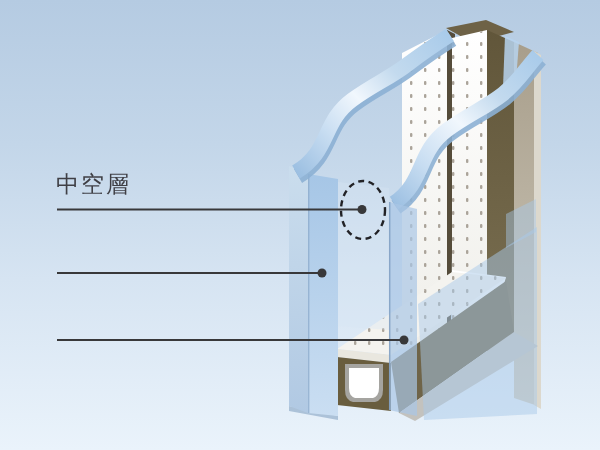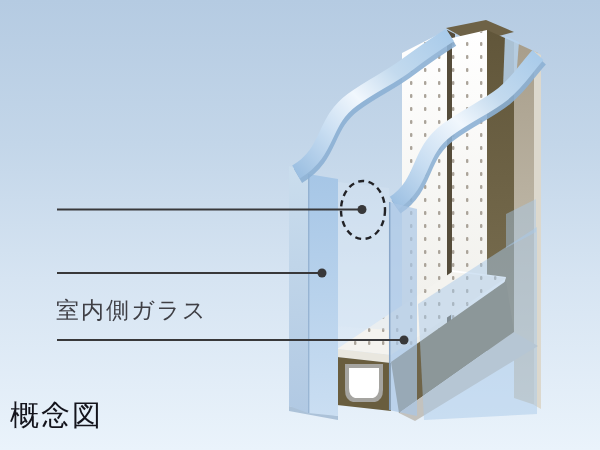--- a/index.html
+++ b/index.html
@@ -124,16 +124,15 @@
       <ellipse cx="363" cy="210" rx="22" ry="29" fill="none" stroke="#222226" stroke-width="2.4" stroke-dasharray="6 4.5"></ellipse>
       <line x1="57" y1="209.5" x2="362" y2="209.5" stroke-width="2"></line>
       <line x1="57" y1="273" x2="322" y2="273" stroke-width="2"></line>
       <line x1="57" y1="340" x2="404" y2="340" stroke-width="2"></line>
       <circle cx="362" cy="209.5" r="4.5" fill="#38383a" stroke="none"></circle>
       <circle cx="322" cy="273" r="4.5" fill="#38383a" stroke="none"></circle>
       <circle cx="404" cy="340" r="4.5" fill="#38383a" stroke="none"></circle>
     </g>
   </svg>
 
-  <div class="lbl lbl-in">室内側ガラス</div>
-  <div class="caption">概念図</div>
+  <div class="lbl lbl-air">中空層</div>
 
 </div>
 
 </body></html>

